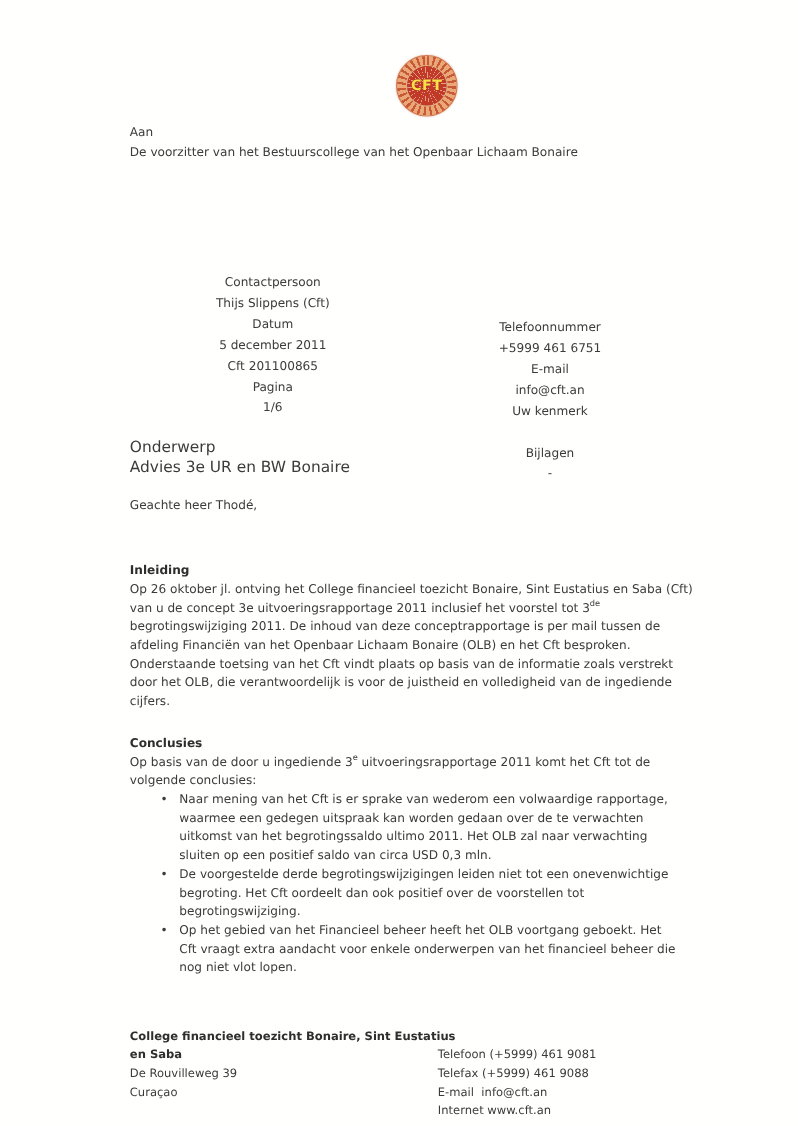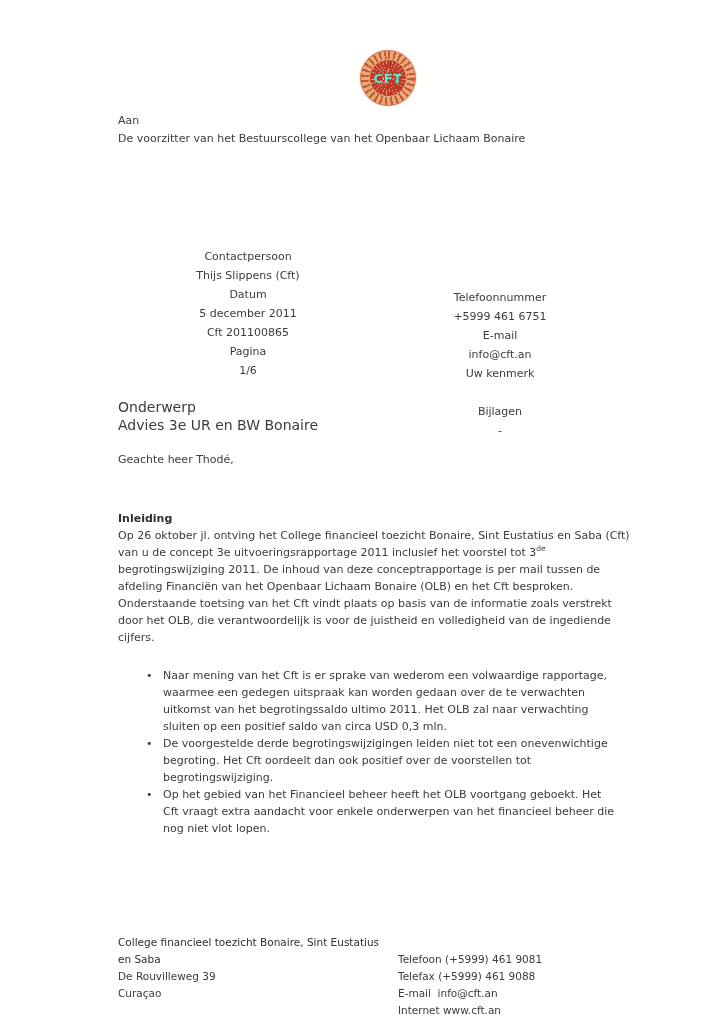--- a/index.html
+++ b/index.html
@@ -27,21 +27,21 @@
     border:1px solid #e0b084;
     display:flex; align-items:center; justify-content:center;
     overflow:hidden;
   }
   .logo-inner::before {
     content:""; position:absolute; inset:0; border-radius:50%;
     background:repeating-conic-gradient(from 3deg, rgba(255,236,210,.55) 0deg 2deg, transparent 2deg 13deg);
   }
   .logo-text {
     position:relative;
-    color:#5eead4; font-size:13px; font-weight:bold; letter-spacing:.5px;
+    color:#fde047; font-size:13px; font-weight:bold; letter-spacing:.5px;
     text-shadow:0 0 1px #7e1f12;
   }
   
   .line { white-space:pre-wrap; }
   
   .recipient { position:absolute; left:118px; top:112px; font-size:11px; line-height:18px; }
   
   .meta { position:absolute; left:118px; top:247px; font-size:11px; line-height:19px; }
   .meta-col { position:absolute; top:0; }
   .meta-col.left  { left:0;   width:260px; }
@@ -56,21 +56,21 @@
   .section-conclusies { position:absolute; left:118px; top:667px; width:520px; font-size:11px; line-height:17px; }
   .heading { font-weight:bold; color:#2e2e2e; }
   .para { margin:0; }
   sup { font-size:7.5px; line-height:0; }
   ul.bullets { margin:0 0 0 27px; padding:0; list-style:none; }
   ul.bullets li { position:relative; padding-left:18px; width:452px; }
   ul.bullets li::before { content:"\2022"; position:absolute; left:1px; top:0; }
   
   .footer-left  { position:absolute; left:118px; top:934px; font-size:10.5px; line-height:17px; }
   .footer-right { position:absolute; left:398px; top:951px; font-size:10.5px; line-height:17px; }
-  .footer-org { font-weight:normal; color:#2e2e2e; }
+  .footer-org { font-weight:bold; color:#2e2e2e; }
 </style>
 </head>
 <body>
 
 <div class="page">
 
   <div class="logo">
     <div class="logo-inner">
       <span class="logo-text">CFT</span>
     </div>
@@ -109,20 +109,22 @@
   </div>
 
   <div class="salutation line">Geachte heer Thodé,</div>
 
   <div class="section-inleiding">
     <div class="heading">Inleiding</div>
     <p class="para"><span>Op 26 oktober jl. ontving het College financieel toezicht Bonaire, Sint Eustatius en Saba (Cft) van u de concept 3e uitvoeringsrapportage 2011 inclusief het voorstel tot 3</span><sup>de</sup><span> begrotingswijziging 2011. De inhoud van deze conceptrapportage is per mail tussen de afdeling Financiën van het Openbaar Lichaam Bonaire (OLB) en het Cft besproken. Onderstaande toetsing van het Cft vindt plaats op basis van de informatie zoals verstrekt door het OLB, die verantwoordelijk is voor de juistheid en volledigheid van de ingediende cijfers.</span></p>
   </div>
 
   <div class="section-conclusies">
+    <div class="heading">Conclusies</div>
+    <p class="para"><span>Op basis van de door u ingediende 3</span><sup>e</sup><span> uitvoeringsrapportage 2011 komt het Cft tot de volgende conclusies:</span></p>
     <ul class="bullets">
       <li>Naar mening van het Cft is er sprake van wederom een volwaardige rapportage, waarmee een gedegen uitspraak kan worden gedaan over de te verwachten uitkomst van het begrotingssaldo ultimo 2011. Het OLB zal naar verwachting sluiten op een positief saldo van circa USD 0,3 mln.</li>
       <li>De voorgestelde derde begrotingswijzigingen leiden niet tot een onevenwichtige begroting. Het Cft oordeelt dan ook positief over de voorstellen tot begrotingswijziging.</li>
       <li>Op het gebied van het Financieel beheer heeft het OLB voortgang geboekt. Het Cft vraagt extra aandacht voor enkele onderwerpen van het financieel beheer die nog niet vlot lopen.</li>
     </ul>
   </div>
 
   <div class="footer-left">
     <div class="footer-org line">College financieel toezicht Bonaire, Sint Eustatius</div>
     <div class="footer-org line">en Saba</div>

